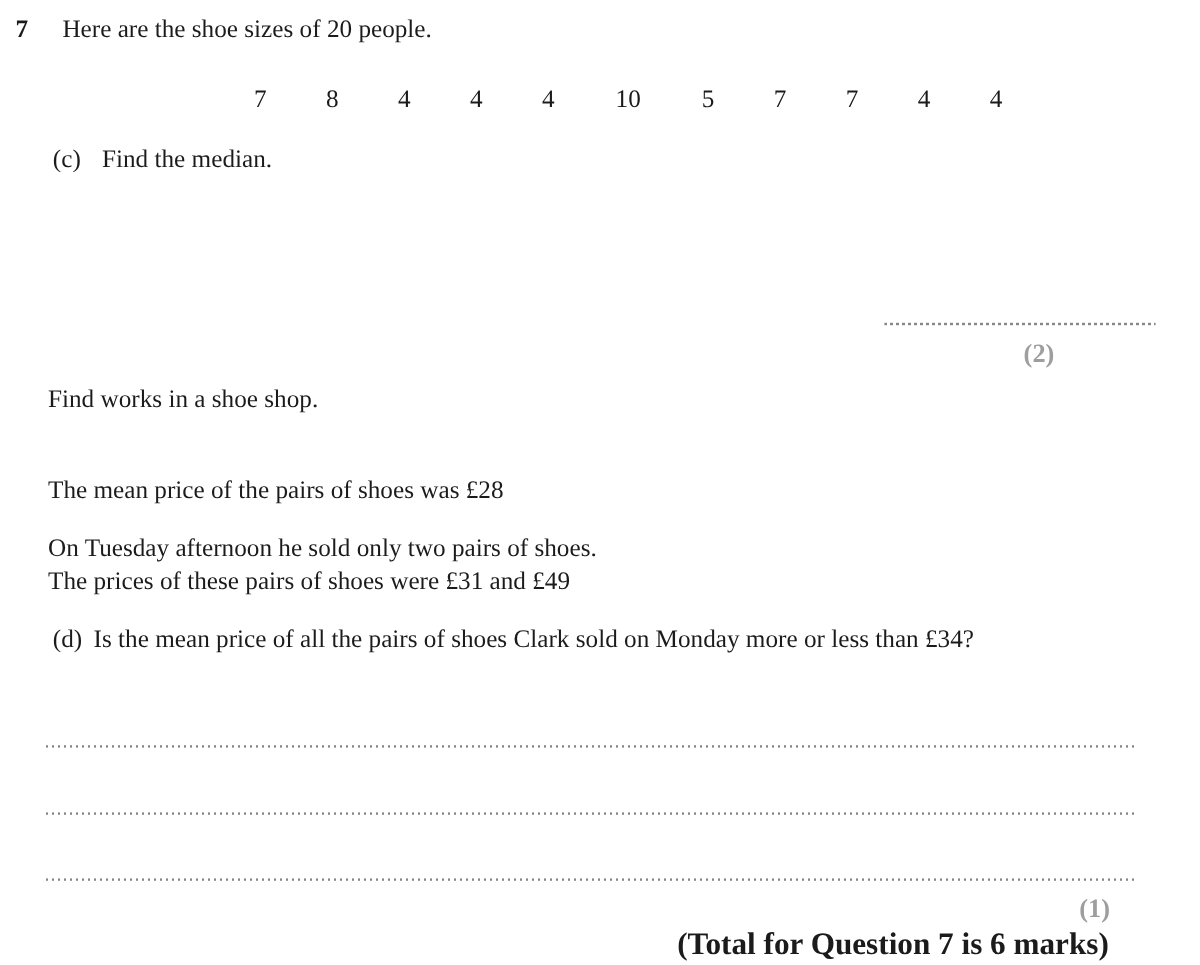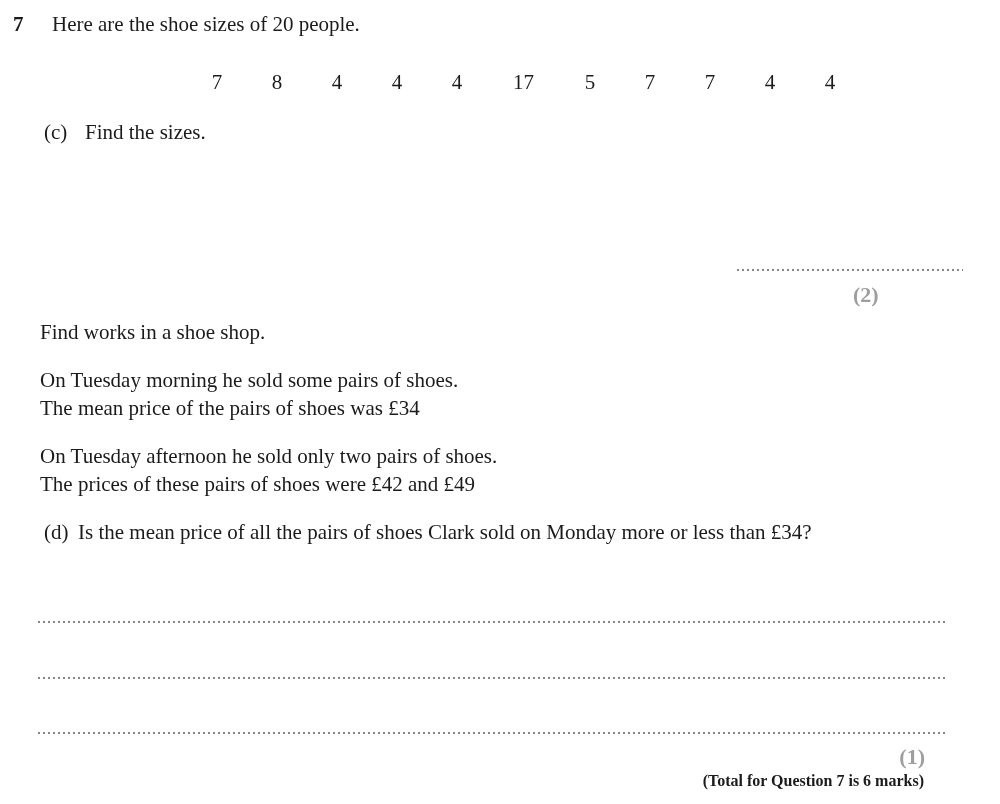--- a/index.html
+++ b/index.html
@@ -62,58 +62,57 @@
   .ctx-1 { left: 40px; top: 320px; }
   .ctx-2 { left: 40px; top: 368px; }
   .ctx-3 { left: 40px; top: 396px; }
   .ctx-4 { left: 40px; top: 444px; }
   .ctx-5 { left: 40px; top: 472px; }
 
   .total {
     right: 76px;
     top: 772px;
     font-weight: bold;
-    font-size: 16px;
+    font-size: 26px;
   }
 </style>
 </head>
 <body>
 
 <div class="page">
 
   <span class="abs qnum">7</span>
   <span class="abs intro">Here are the shoe sizes of 20 people.</span>
 
   <div class="abs sizes-row">
     <span class="cell">7</span>
     <span class="cell">8</span>
     <span class="cell">4</span>
     <span class="cell">4</span>
     <span class="cell">4</span>
-    <span class="cell wide">17</span>
+    <span class="cell wide">10</span>
     <span class="cell">5</span>
     <span class="cell">7</span>
     <span class="cell">7</span>
     <span class="cell">4</span>
     <span class="cell">4</span>
   </div>
 
   <div class="abs part-line part-c">
     <span class="part-label">(c)</span>
-    <span>Find the sizes.</span>
+    <span>Find the median.</span>
   </div>
 
   <div class="abs dotted-line answer-line-c"></div>
   <span class="abs marks marks-c">(2)</span>
 
   <span class="abs ctx-1">Find works in a shoe shop.</span>
-  <span class="abs ctx-2">On Tuesday morning he sold some pairs of shoes.</span>
-  <span class="abs ctx-3">The mean price of the pairs of shoes was £34</span>
+  <span class="abs ctx-3">The mean price of the pairs of shoes was £28</span>
   <span class="abs ctx-4">On Tuesday afternoon he sold only two pairs of shoes.</span>
-  <span class="abs ctx-5">The prices of these pairs of shoes were £42 and £49</span>
+  <span class="abs ctx-5">The prices of these pairs of shoes were £31 and £49</span>
 
   <div class="abs part-line part-d">
     <span class="part-label">(d)</span>
     <span>Is the mean price of all the pairs of shoes Clark sold on Monday more or less than £34?</span>
   </div>
 
   <div class="abs dotted-line write-line-1"></div>
   <div class="abs dotted-line write-line-2"></div>
   <div class="abs dotted-line write-line-3"></div>
 

